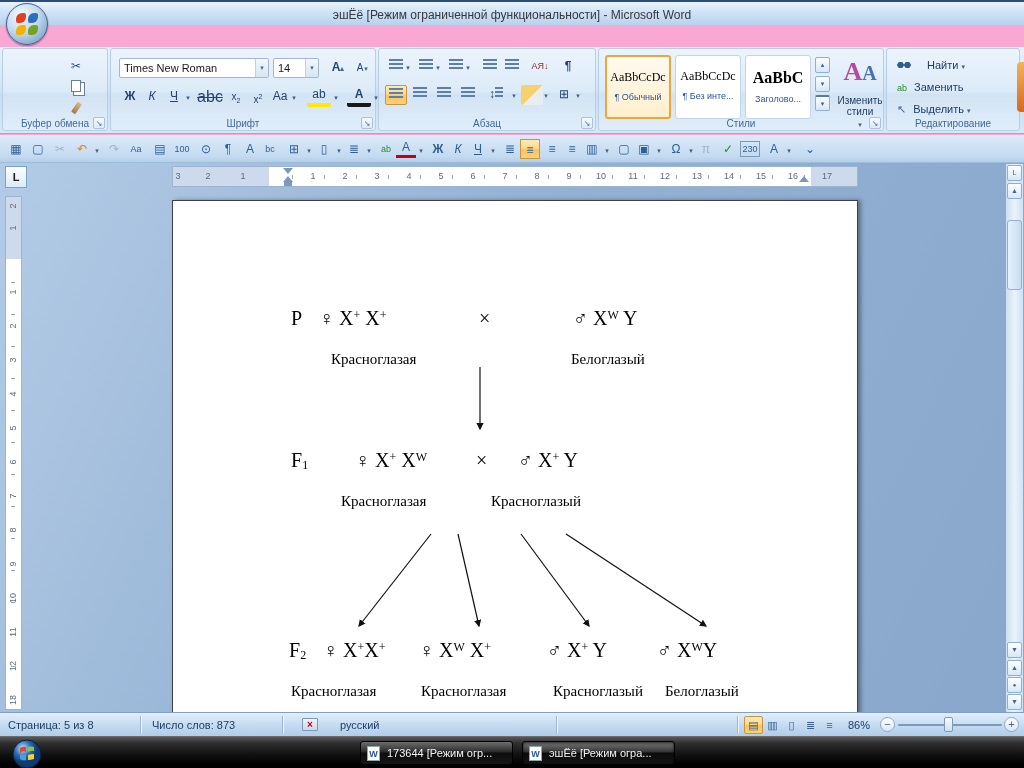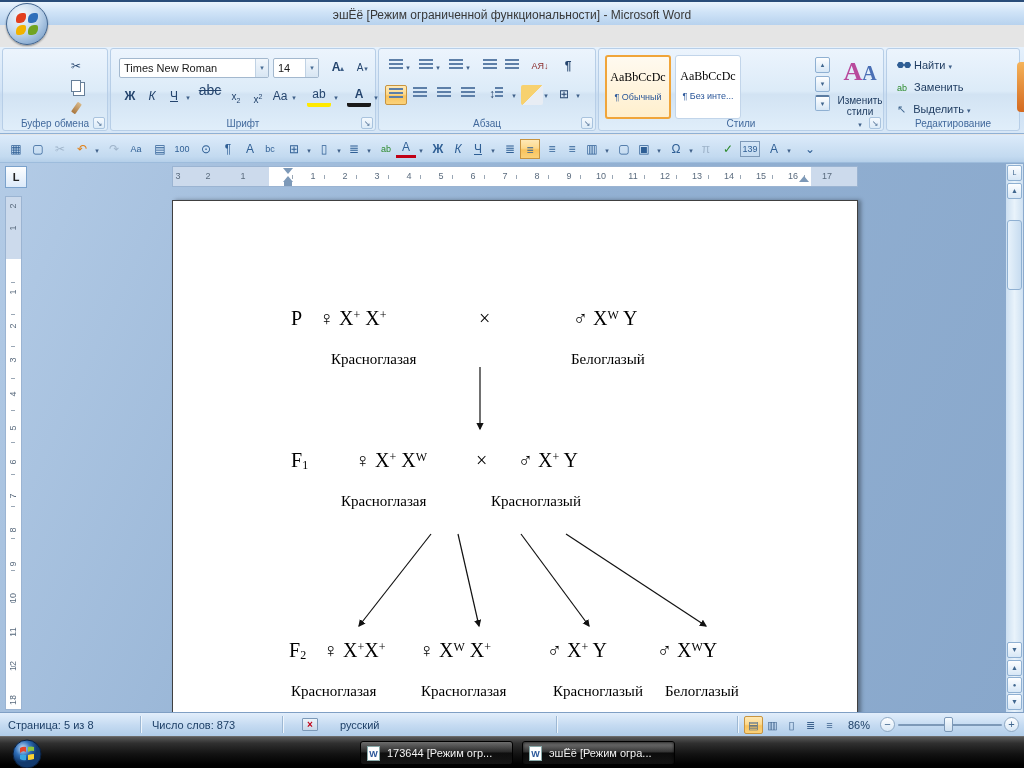--- a/index.html
+++ b/index.html
@@ -1,18 +1,18 @@
 <!DOCTYPE html>
 <html><head>
 <meta charset="utf-8">
 <style>
 *{box-sizing:border-box;margin:0;padding:0}
 body{margin:0;background:#000}
 #screen{position:relative;width:1024px;height:768px;overflow:hidden;
-  font-family:"Liberation Sans",sans-serif;font-size:11px;color:#1d3a5f;background:#e5e5e5}
+  font-family:"Liberation Sans",sans-serif;font-size:11px;color:#1d3a5f;background:#f9a8d4}
 
 .titlebar{position:absolute;left:0;top:0;width:1024px;height:25px;
   background:linear-gradient(#eaf4fd,#cfe3f7 45%,#b7d2ee);border-top:2px solid #2a4d79}
 .title{position:absolute;left:120px;right:120px;top:6px;text-align:center;color:#383838;font-size:12px;
   white-space:nowrap;overflow:hidden}
 
 .officebtn{position:absolute;left:6px;top:3px;width:42px;height:42px;border-radius:50%;z-index:9;
   background:radial-gradient(circle at 35% 28%,#f4fafe,#c4d9ee 45%,#8fb0d4 75%,#5e82ab);
   border:1px solid #41648e;box-shadow:0 1px 2px rgba(0,0,0,.4)}
 .flower{position:absolute;left:9px;top:9px;width:22px;height:22px}
@@ -157,21 +157,21 @@
         <span>14</span>
         <span class="dda">▾</span>
       </div>
       <div class="rb" style="left:214px;top:9px;font-weight:bold"><span>А</span><span class="dd" style="right:0;top:1px">▴</span></div>
       <div class="rb" style="left:238px;top:9px;font-size:10px"><span>А</span><span class="dd" style="right:0;top:1px">▾</span></div>
       <div class="rb" style="left:266px;top:9px;width:30px"><span>Аа</span></div>
       <div class="rb" style="left:8px;top:38px;font-weight:bold"><span>Ж</span></div>
       <div class="rb" style="left:30px;top:38px;font-style:italic"><span>К</span></div>
       <div class="rb" style="left:52px;top:38px;text-decoration:underline"><span>Ч</span></div>
       <div class="dd" style="left:72px;top:45px">▾</div>
-      <div class="rb" style="left:86px;top:32px;width:26px;text-decoration:line-through;font-size:14px"><span>abc</span></div>
+      <div class="rb" style="left:86px;top:38px;width:26px;text-decoration:line-through;font-size:16px"><span>abc</span></div>
       <div class="rb" style="left:114px;top:38px;font-size:10px"><span>x</span><sub style="font-size:7px">2</sub></div>
       <div class="rb" style="left:136px;top:38px;font-size:10px"><span>x</span><sup style="font-size:7px">2</sup></div>
       <div class="rb" style="left:158px;top:38px"><span>Aa</span></div>
       <div class="dd" style="left:178px;top:45px">▾</div>
       <div class="rb" style="left:196px;top:38px;width:24px;border-bottom:4px solid #ffe900;height:20px;line-height:15px"><span>ab</span></div>
       <div class="dd" style="left:220px;top:45px">▾</div>
       <div class="rb" style="left:236px;top:38px;width:24px;border-bottom:4px solid #1a1a1a;height:20px;line-height:15px;font-weight:bold"><span>А</span></div>
       <div class="dd" style="left:260px;top:45px">▾</div>
       <div class="grp-label">Шрифт</div>
       <div class="launcher">↘</div>
@@ -204,36 +204,40 @@
 
     <div class="grp" style="left:598px;width:286px">
       <div class="scard selc" style="left:6px">
         <div class="pv">AaBbCcDc</div>
         <div class="nm">¶ Обычный</div>
       </div>
       <div class="scard" style="left:76px">
         <div class="pv">AaBbCcDc</div>
         <div class="nm">¶ Без инте...</div>
       </div>
+      <div class="scard" style="left:146px">
+        <div class="pv big">AaBbC</div>
+        <div class="nm">Заголово...</div>
+      </div>
       <div class="sbb" style="left:216px;top:8px;position:absolute">▴</div>
       <div class="sbb" style="left:216px;top:27px;position:absolute">▾</div>
       <div class="sbb" style="left:216px;top:46px;position:absolute;border-top:2px solid #5a7ba1">▾</div>
       <div style="position:absolute;left:238px;top:8px;width:46px;text-align:center">
         <span style="font-family:'Liberation Serif',serif;font-size:26px;color:#b84a9c;font-weight:bold">A</span><span style="font-family:'Liberation Serif',serif;font-size:20px;color:#4a6fb5;font-weight:bold">A</span>
         <div style="margin-top:8px;font-size:10px">Изменить стили</div>
         <span class="dd" style="position:static">▾</span>
       </div>
       <div class="grp-label">Стили</div>
       <div class="launcher">↘</div>
     </div>
 
     <div class="grp" style="left:886px;width:134px">
       <div style="position:absolute;left:10px;top:10px">
         <span class="binoc"></span>
-        <span style="margin-left:0">Найти</span>
+        <span style="margin-left:13px">Найти</span>
         <span class="dd" style="position:static">▾</span>
       </div>
       <div style="position:absolute;left:10px;top:32px">
         <span style="color:#2c8a2c;font-size:9px">ab</span>
         <span style="margin-left:4px">Заменить</span>
       </div>
       <div style="position:absolute;left:10px;top:54px">
         <span style="color:#41678f">↖</span>
         <span style="margin-left:4px">Выделить</span>
         <span class="dd" style="position:static">▾</span>
@@ -277,21 +281,21 @@
     <span class="ti" style="left:562px">≡</span>
     <span class="ti" style="left:582px">▥</span>
     <span class="dd" style="left:602px;top:12px">▾</span>
     <span class="ti" style="left:614px">▢</span>
     <span class="ti" style="left:634px">▣</span>
     <span class="dd" style="left:654px;top:12px">▾</span>
     <span class="ti" style="left:666px">Ω</span>
     <span class="dd" style="left:686px;top:12px">▾</span>
     <span class="ti dim" style="left:696px">π</span>
     <span class="ti grn" style="left:718px">✓</span>
-    <span class="ti sm" style="left:740px;border:1px solid #7d99b8;height:16px;line-height:14px;top:6px">139</span>
+    <span class="ti sm" style="left:740px;border:1px solid #7d99b8;height:16px;line-height:14px;top:6px">230</span>
     <span class="ti" style="left:764px">А</span>
     <span class="dd" style="left:784px;top:12px">▾</span>
     <span class="ti" style="left:800px">⌄</span>
   </div>
 
   <div class="docbg"></div>
 
   <div class="tabstopbox">L</div>
   <div class="hruler">
     <div class="hwhite"></div>

